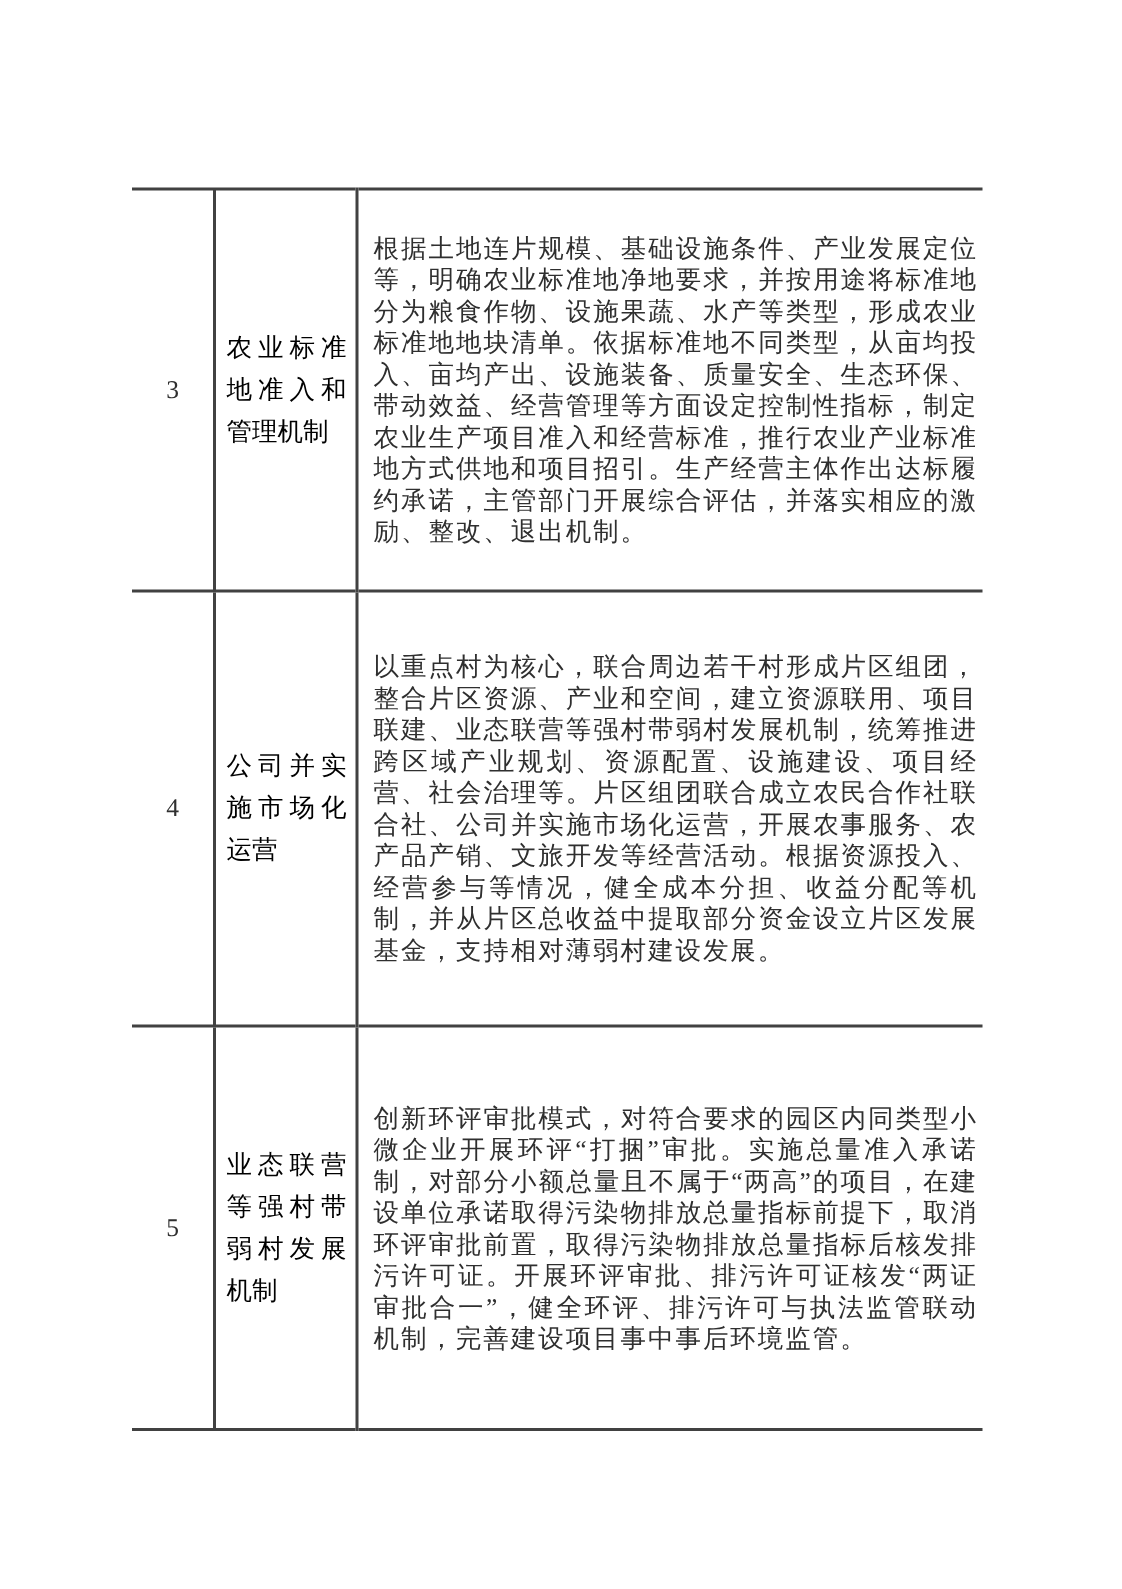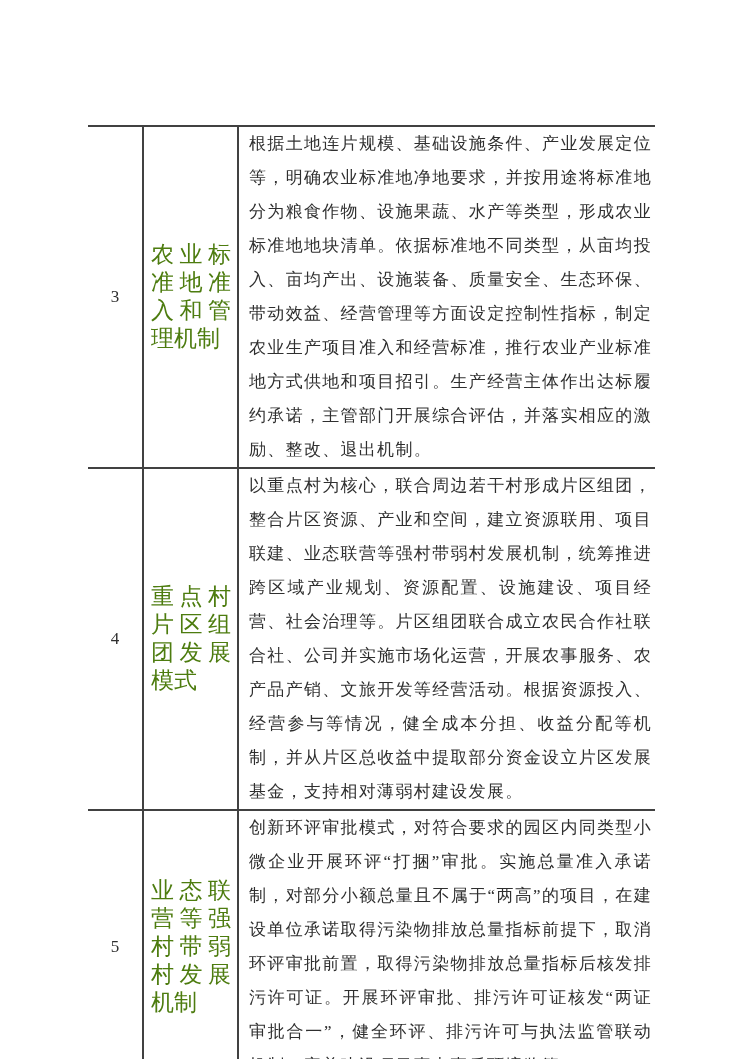--- a/index.html
+++ b/index.html
@@ -47,29 +47,29 @@
     color: #2f2f2f;
   }
   td.cell-title {
     border-right: 2px solid #414141;
   }
   td.cell-title .title-text {
     margin: 0 6px 0 7px;
     text-align: justify;
     text-justify: inter-character;
     line-height: 28px;
-    font-size: 23px;
-    color: #4d7c0f;
+    font-size: 17px;
+    color: #000000;
   }
   td.cell-body .body-text {
     margin: 0 3px 0 10px;
     text-align: justify;
     text-justify: inter-character;
     letter-spacing: 1.3px;
-    line-height: 34px;
+    line-height: 21px;
     font-size: 17px;
     color: #2f2f2f;
   }
   tr.row-3 { height: 268px; }
   tr.row-4 { height: 290px; }
   tr.row-5 { height: 269px; }
 </style>
 </head>
 <body>
 
@@ -86,21 +86,21 @@
         <td class="cell-title">
           <div class="title-text">农业标准地准入和管理机制</div>
         </td>
         <td class="cell-body">
           <div class="body-text">根据土地连片规模、基础设施条件、产业发展定位等，明确农业标准地净地要求，并按用途将标准地分为粮食作物、设施果蔬、水产等类型，形成农业标准地地块清单。依据标准地不同类型，从亩均投入、亩均产出、设施装备、质量安全、生态环保、带动效益、经营管理等方面设定控制性指标，制定农业生产项目准入和经营标准，推行农业产业标准地方式供地和项目招引。生产经营主体作出达标履约承诺，主管部门开展综合评估，并落实相应的激励、整改、退出机制。</div>
         </td>
       </tr>
       <tr class="row-4">
         <td class="cell-num">4</td>
         <td class="cell-title">
-          <div class="title-text">重点村片区组团发展模式</div>
+          <div class="title-text">公司并实施市场化运营</div>
         </td>
         <td class="cell-body">
           <div class="body-text">以重点村为核心，联合周边若干村形成片区组团，整合片区资源、产业和空间，建立资源联用、项目联建、业态联营等强村带弱村发展机制，统筹推进跨区域产业规划、资源配置、设施建设、项目经营、社会治理等。片区组团联合成立农民合作社联合社、公司并实施市场化运营，开展农事服务、农产品产销、文旅开发等经营活动。根据资源投入、经营参与等情况，健全成本分担、收益分配等机制，并从片区总收益中提取部分资金设立片区发展基金，支持相对薄弱村建设发展。</div>
         </td>
       </tr>
       <tr class="row-5">
         <td class="cell-num">5</td>
         <td class="cell-title">
           <div class="title-text">业态联营等强村带弱村发展机制</div>
         </td>

